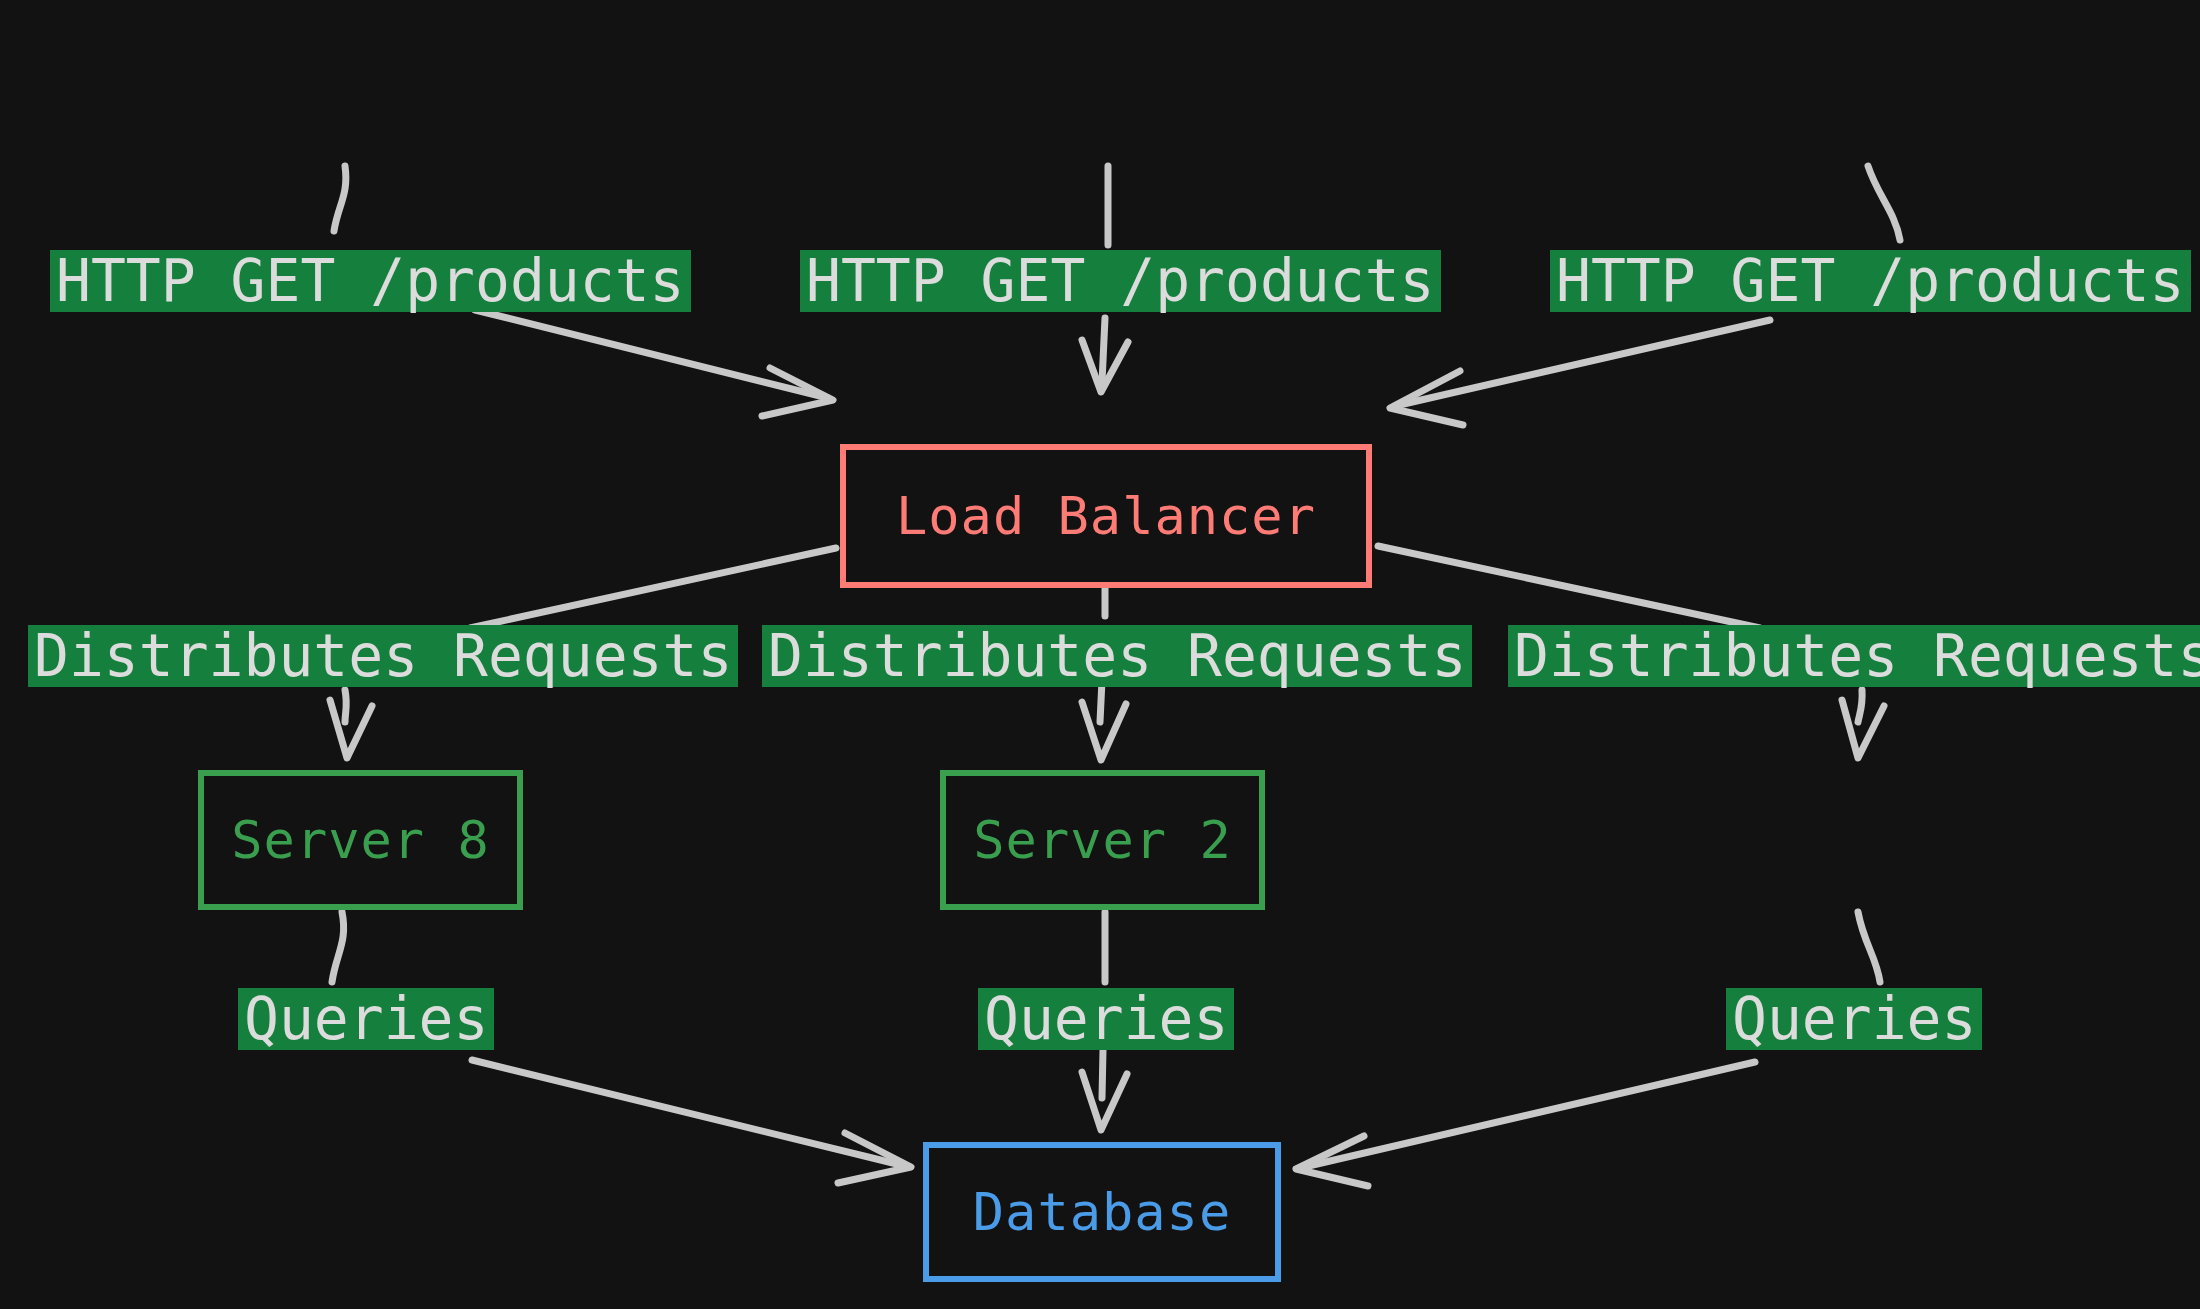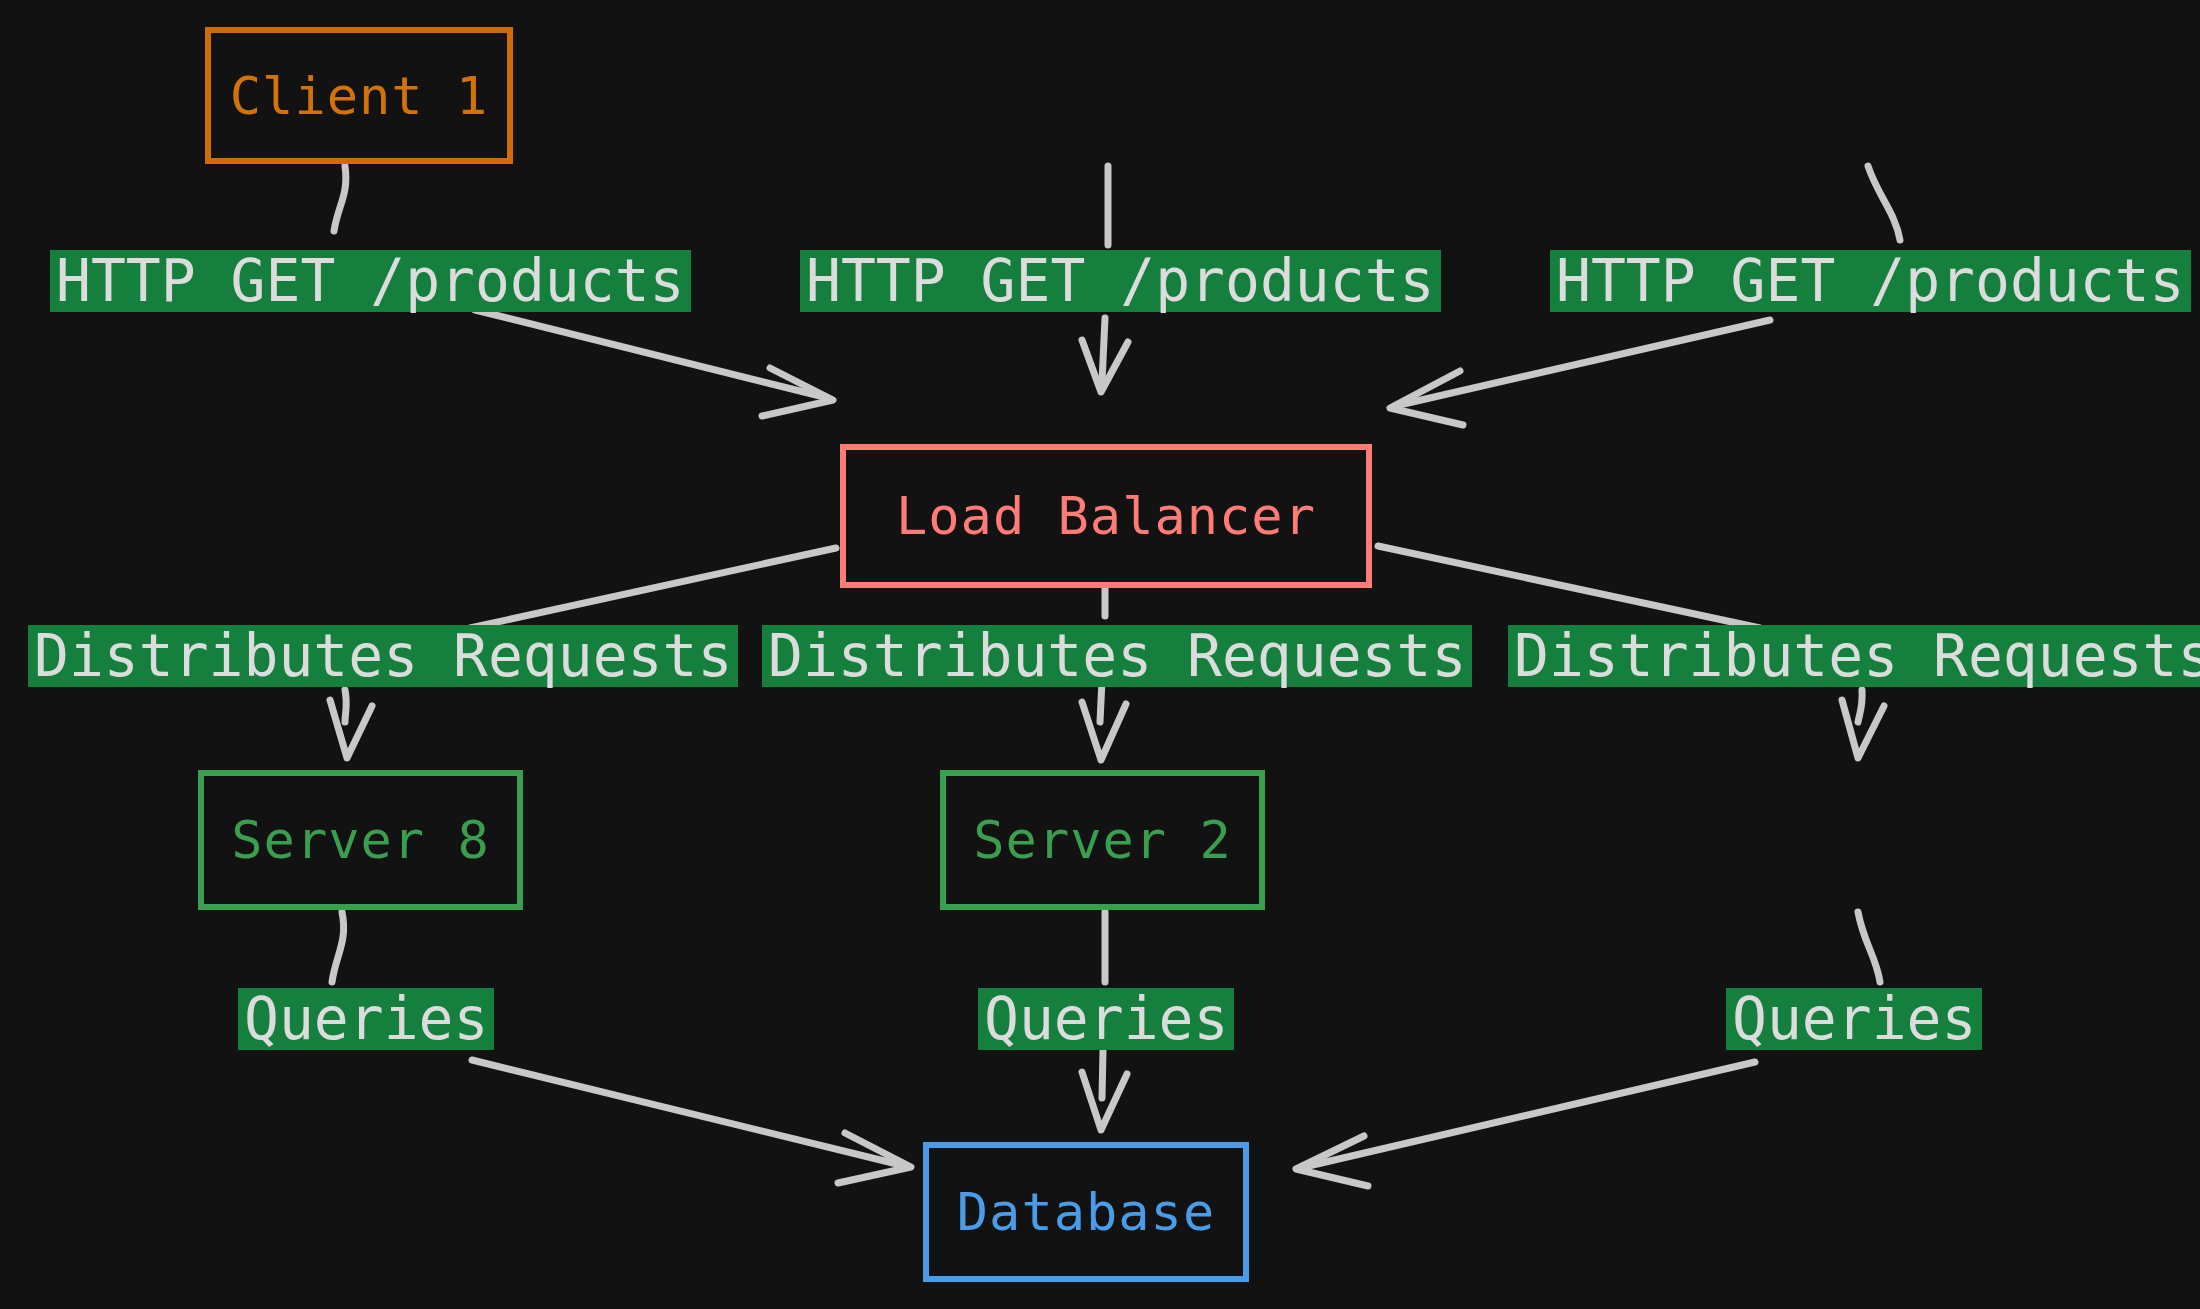--- a/index.html
+++ b/index.html
@@ -68,21 +68,21 @@
     width: 325px;
     height: 140px;
   }
   .node-server .node-label { color: #3a9e4f; }
 
   .node-db {
     border-width: 6px;
     border-color: #4a9ce8;
     left: 923px;
     top: 1142px;
-    width: 326px;
+    width: 358px;
     height: 140px;
   }
   .node-db .node-label { color: #4a9ce8; }
 
   .edge-label {
     position: absolute;
     color: #dcdcdc;
     font-family: "DejaVu Sans Mono", "Liberation Mono", monospace;
     font-size: 58px;
     letter-spacing: 0px;
@@ -133,23 +133,20 @@
       <path d="M 1103 1050 L 1102 1098"></path>
       <path d="M 1082 1072 L 1101 1130 L 1127 1074"></path>
 
       <path d="M 1858 912 C 1864 944, 1876 956, 1880 982"></path>
       <path d="M 1755 1062 L 1300 1168"></path>
       <path d="M 1364 1136 L 1296 1169 L 1368 1186"></path>
 
     </g>
   </svg>
 
-  <div class="node node-client" style="left:205px; top:27px;">
-    <span class="node-label">Client 1</span>
-  </div>
 
   <div class="node node-lb">
     <span class="node-label">Load Balancer</span>
   </div>
 
   <div class="node node-server" style="left:198px; top:770px;">
     <span class="node-label">Server 8</span>
   </div>
   <div class="node node-server" style="left:940px; top:770px;">
     <span class="node-label">Server 2</span>

